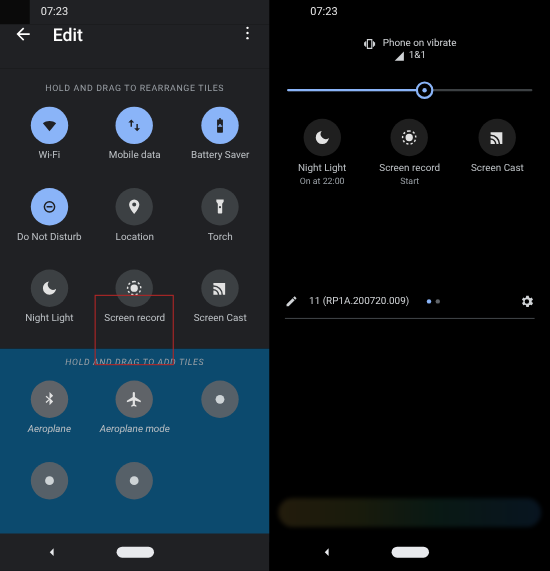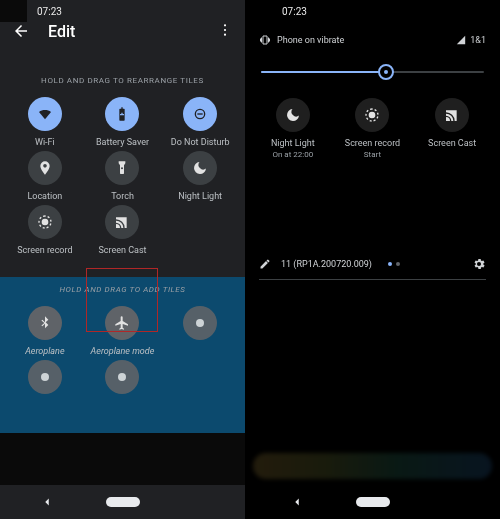--- a/index.html
+++ b/index.html
@@ -45,21 +45,21 @@
   .hint {
     text-align: center;
     font-size: 8px;
     letter-spacing: 0.6px;
     color: #9aa0a6;
     padding: 8px 0 12px;
   }
   .tile-grid {
     display: grid;
     grid-template-columns: repeat(3, 1fr);
-    gap: 4px 0;
+    gap: 24px 0;
     padding: 0 6px 12px;
   }
   .tile {
     display: flex; flex-direction: column; align-items: center;
     gap: 6px;
   }
   .tile-icon {
     width: 34px; height: 34px; border-radius: 50%;
     display: flex; align-items: center; justify-content: center;
     background: #3c4043;
@@ -101,21 +101,21 @@
   .nav-back { color: #e8eaed; font-size: 14px; }
   .nav-home {
     width: 34px; height: 10px; border-radius: 5px; background: #e8eaed;
   }
   .nav-spacer { width: 14px; }
 
   
   .ring-status {
     display: flex; align-items: center; justify-content: space-between;
     padding: 12px 14px 8px;
-    font-size: 9px; color: #d0d3d6;
+    font-size: 9px; color: #d0d3d6; flex-direction: column;
   }
   .ring-left { display: flex; align-items: center; gap: 6px; }
   .ring-right { display: flex; align-items: center; gap: 4px; text-align: center; }
 
   .brightness {
     position: relative;
     height: 24px;
     margin: 6px 16px 10px;
   }
   .br-track {
@@ -202,20 +202,28 @@
 
       <div class="tile">
         <div class="tile-icon active">
           <svg viewBox="0 0 24 24" fill="currentColor">
               <path d="M12 20l9-11c-5-4-13-4-18 0l9 11z"></path>
             </svg>
         </div>
         <span class="tile-label">Wi-Fi</span>
       </div>
 
+      <div class="tile">
+        <div class="tile-icon active">
+          <svg viewBox="0 0 24 24" fill="currentColor">
+              <path d="M8 4l-4 4h3v6h2V8h3L8 4zm8 16l4-4h-3V10h-2v6h-3l4 4z"></path>
+            </svg>
+        </div>
+        <span class="tile-label">Mobile data</span>
+      </div>
 
       <div class="tile">
         <div class="tile-icon active">
           <svg viewBox="0 0 24 24" fill="currentColor">
               <path d="M15 4h-2V2h-2v2H9a1 1 0 0 0-1 1v16a1 1 0 0 0 1 1h6a1 1 0 0 0 1-1V5a1 1 0 0 0-1-1zm-2 10h-2v2h-0v-2H9v-2h2V10h2v2h2v2h-2z"></path>
             </svg>
         </div>
         <span class="tile-label">Battery Saver</span>
       </div>
 

